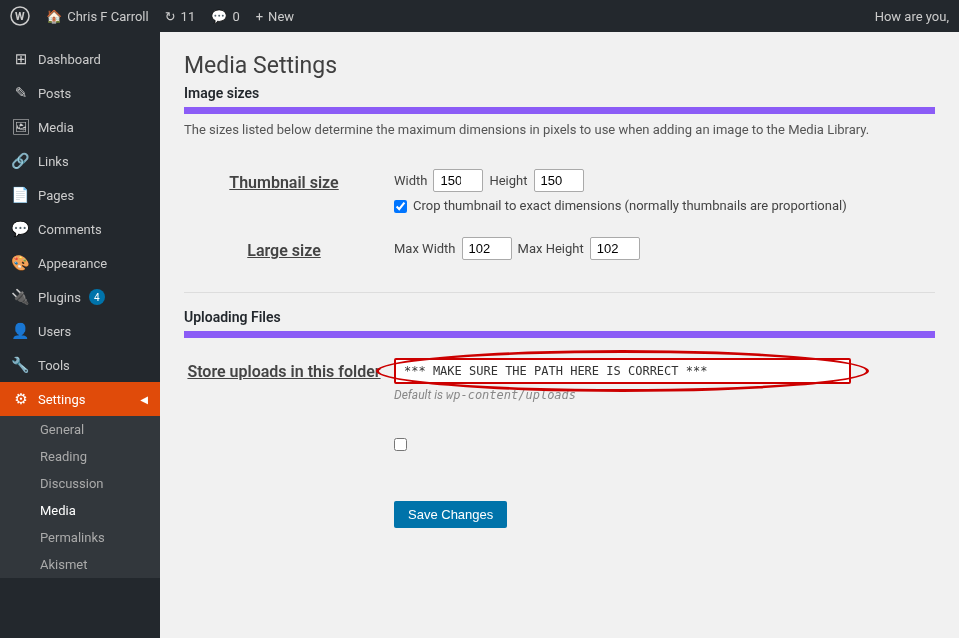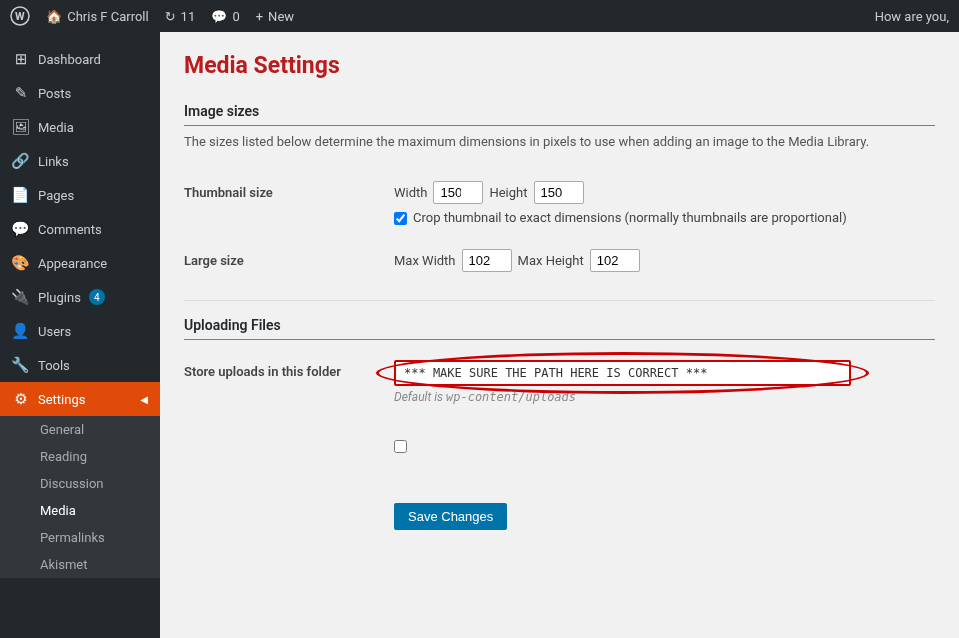--- a/index.html
+++ b/index.html
@@ -53,27 +53,27 @@
     .submenu { background: #32373c; }
     .submenu .sub-item { padding: 6px 12px 6px 40px; cursor: pointer; color: #aaa; font-size: 13px; }
     .submenu .sub-item.active { color: #fff; }
 
     
     #main {
       flex: 1;
       padding: 20px 24px;
       background: #f1f1f1;
     }
-    h1.page-title { font-size: 23px; font-weight: 700; color: #b91c1c; margin-bottom: 24px; }
-    h2.section-title { font-size: 14px; font-weight: 600; color: #23282d; margin-bottom: 8px; border-bottom: 1px solid #8b5cf6; padding-bottom: 6px; }
+    h1.page-title { font-size: 23px; font-weight: 400; color: #404040; margin-bottom: 6px; }
+    h2.section-title { font-size: 14px; font-weight: 600; color: #23282d; margin-bottom: 8px; border-bottom: 7px solid #8b5cf6; padding-bottom: 6px; }
 
     .description { color: #555; font-size: 13px; margin-bottom: 20px; }
 
     .form-table { width: 100%; border-collapse: collapse; }
-    .form-table th { text-align: left; padding: 16px 10px 16px 0; font-weight: 600; width: 210px; vertical-align: top; font-size: 13px; }
+    .form-table th { text-align: center; padding: 16px 10px 16px 0; font-weight: 600; width: 210px; vertical-align: top; font-size: 16px; text-decoration: underline; }
     .form-table td { padding: 12px 0; vertical-align: top; }
 
     .size-row { display: flex; align-items: center; gap: 6px; }
     .size-row label { font-size: 13px; color: #444; }
     .num-input {
       width: 50px;
       padding: 3px 6px;
       border: 1px solid #aaa;
       border-radius: 2px;
       font-size: 13px;

